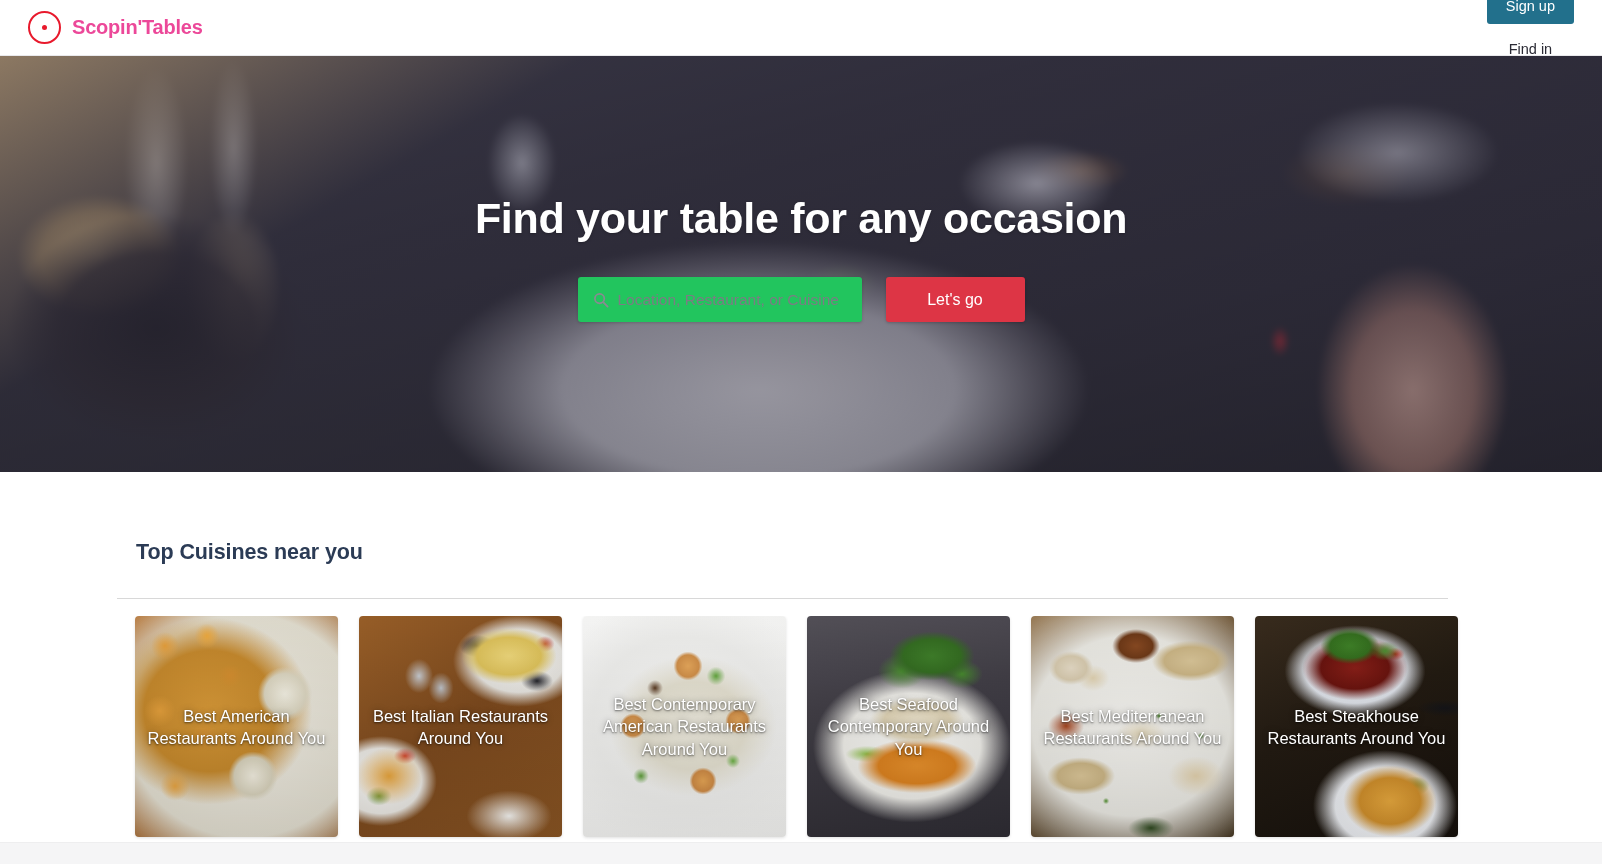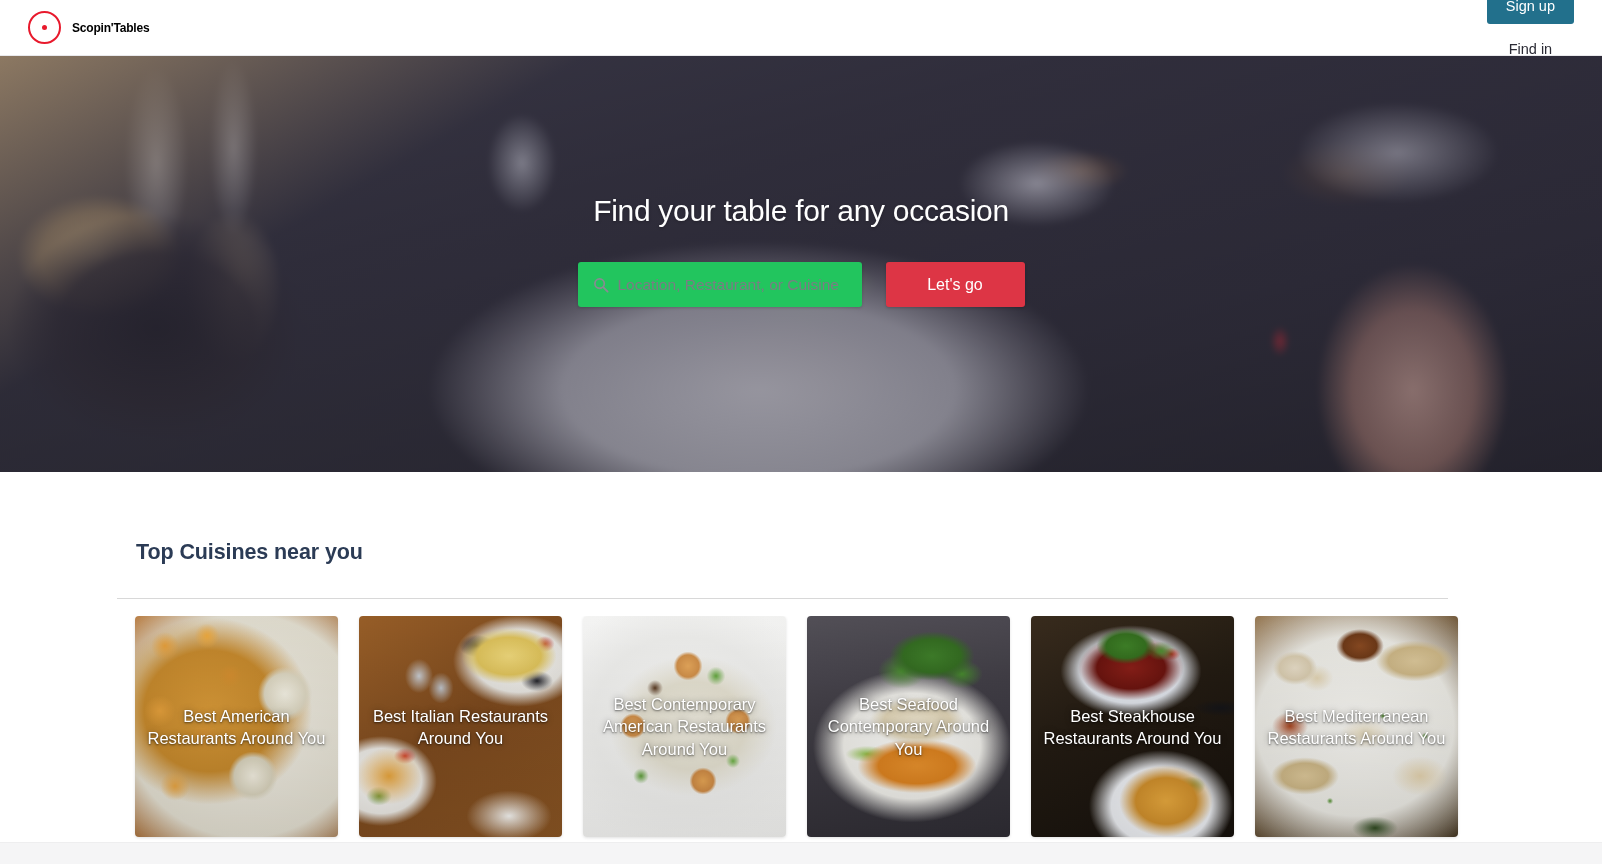--- a/index.html
+++ b/index.html
@@ -33,23 +33,23 @@
   .logo-mark::after {
     content:"";
     position:absolute;
     left:50%; top:50%;
     width:5px; height:5px;
     margin:-2.5px 0 0 -2.5px;
     background:#e8192c;
     border-radius:50%;
   }
   .brand-name {
-    font-size:12px;
+    font-size:20px;
     font-weight:bold;
-    color:#000000;
+    color:#ec4899;
     letter-spacing:-0.2px;
   }
   .header-actions { display:flex; align-items:center; gap:8px;flex-direction:column; }
   .btn-signup {
     background:#22708c;
     color:#ffffff;
     border:none;
     font-size:14.5px;
     font-family:"Liberation Sans", sans-serif;
     padding:10px 19px;
@@ -117,22 +117,22 @@
   .hero-inner {
     position:relative;
     z-index:3;
     height:100%;
     display:flex;
     flex-direction:column;
     align-items:center;
     padding-top:138px;
   }
   .hero-title {
-    font-size:30px;
-    font-weight:normal;
+    font-size:43px;
+    font-weight:bold;
     color:#ffffff;
     letter-spacing:-0.3px;
     text-shadow:0 1px 3px rgba(0,0,0,0.25);
   }
   .searchbar {
     display:flex;
     align-items:stretch;
     margin-top:34px;
   }
   .search-field {
@@ -395,25 +395,25 @@
         <div class="card-photo art-contemporary"></div>
         <div class="card-scrim"></div>
         <div class="card-label">Best Contemporary American Restaurants Around You</div>
       </div>
       <div class="card">
         <div class="card-photo art-seafood"></div>
         <div class="card-scrim"></div>
         <div class="card-label">Best Seafood Contemporary Around You</div>
       </div>
       <div class="card">
+        <div class="card-photo art-mediterranean"></div>
+        <div class="card-scrim"></div>
+        <div class="card-label">Best Mediterranean Restaurants Around You</div>
+      </div>
+      <div class="card">
         <div class="card-photo art-steakhouse"></div>
         <div class="card-scrim"></div>
         <div class="card-label">Best Steakhouse Restaurants Around You</div>
-      </div>
-      <div class="card">
-        <div class="card-photo art-mediterranean"></div>
-        <div class="card-scrim"></div>
-        <div class="card-label">Best Mediterranean Restaurants Around You</div>
       </div>
     </div>
 
   <div class="footer-strip"></div>
 </div>
 
 </body></html>

